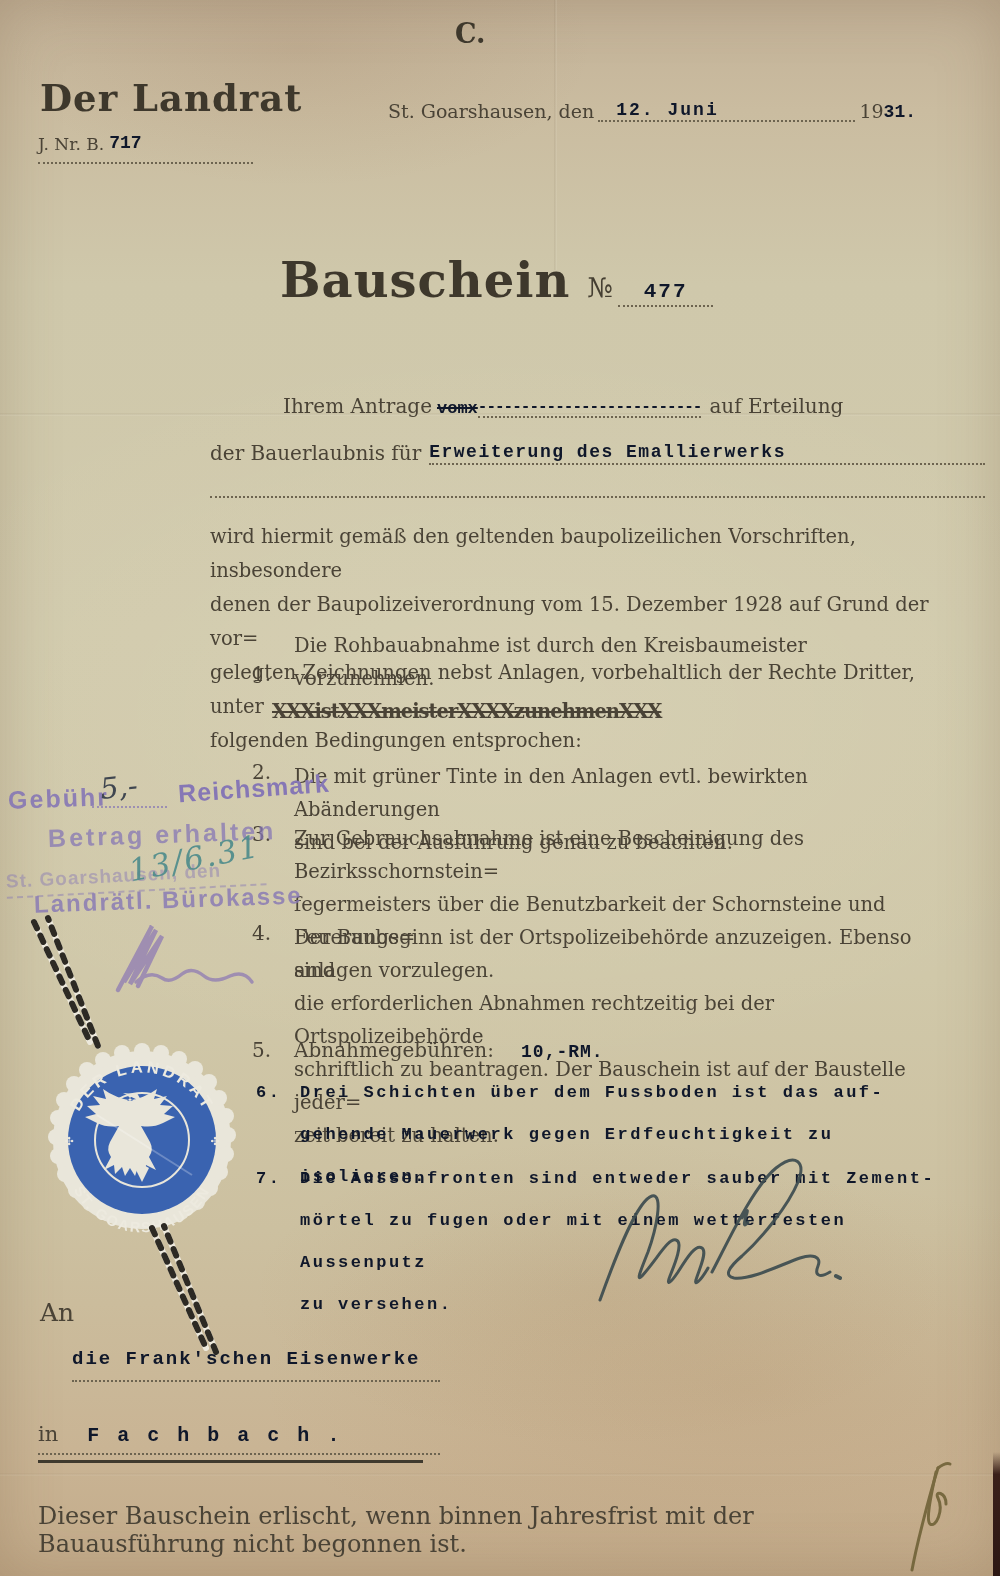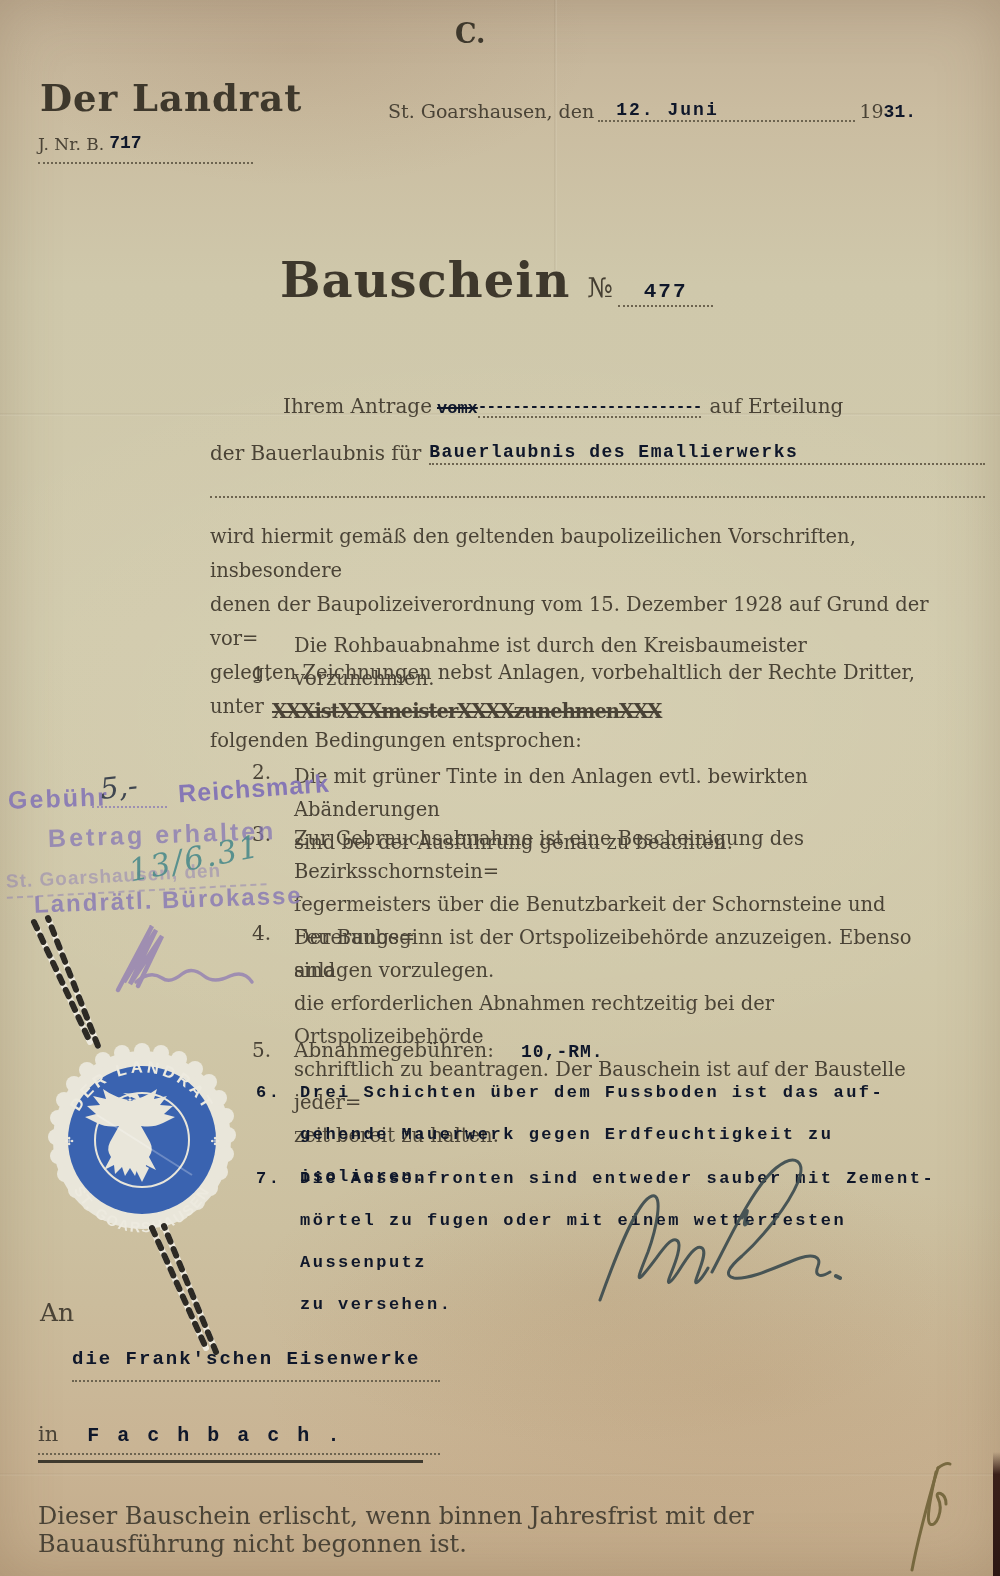--- a/index.html
+++ b/index.html
@@ -61,21 +61,21 @@
 </div>
 
 <div class="abs" style="left:283px;top:394px;width:565px;display:flex;align-items:flex-end;white-space:nowrap;">
   <span class="fraktur" style="font-size:20px;">Ihrem Antrage</span>
   <span class="typed strike" style="font-size:17px;font-weight:bold;margin-left:5px;">vomx</span>
   <span class="dotted"><span class="typed" style="font-size:16px;font-weight:bold;letter-spacing:-1px;">--------------------------</span></span>
   <span class="fraktur" style="font-size:20px;margin-left:8px;">auf Erteilung</span>
 </div>
 <div class="abs" style="left:210px;top:441px;width:775px;display:flex;align-items:flex-end;">
   <span class="fraktur" style="font-size:20px;white-space:nowrap;">der Bauerlaubnis für</span>
-  <span class="dotted" style="flex:1;margin-left:8px;padding-bottom:1px;"><span class="typed" style="font-size:18px;font-weight:bold;letter-spacing:1.5px;">Bauerlaubnis des Emallierwerks</span></span>
+  <span class="dotted" style="flex:1;margin-left:8px;padding-bottom:1px;"><span class="typed" style="font-size:18px;font-weight:bold;letter-spacing:1.5px;">Erweiterung des Emallierwerks</span></span>
 </div>
 <div class="abs dotted" style="left:210px;top:478px;width:775px;height:18px;"></div>
 
 <div class="abs fraktur" style="left:210px;top:520px;width:740px;font-size:19.5px;line-height:34px;">
   <div>wird hiermit gemäß den geltenden baupolizeilichen Vorschriften, insbesondere</div>
   <div>denen der Baupolizeiverordnung vom 15. Dezember 1928 auf Grund der vor=</div>
   <div>gelegten Zeichnungen nebst Anlagen, vorbehaltlich der Rechte Dritter, unter</div>
   <div>folgenden Bedingungen entsprochen:</div>
 </div>
 

